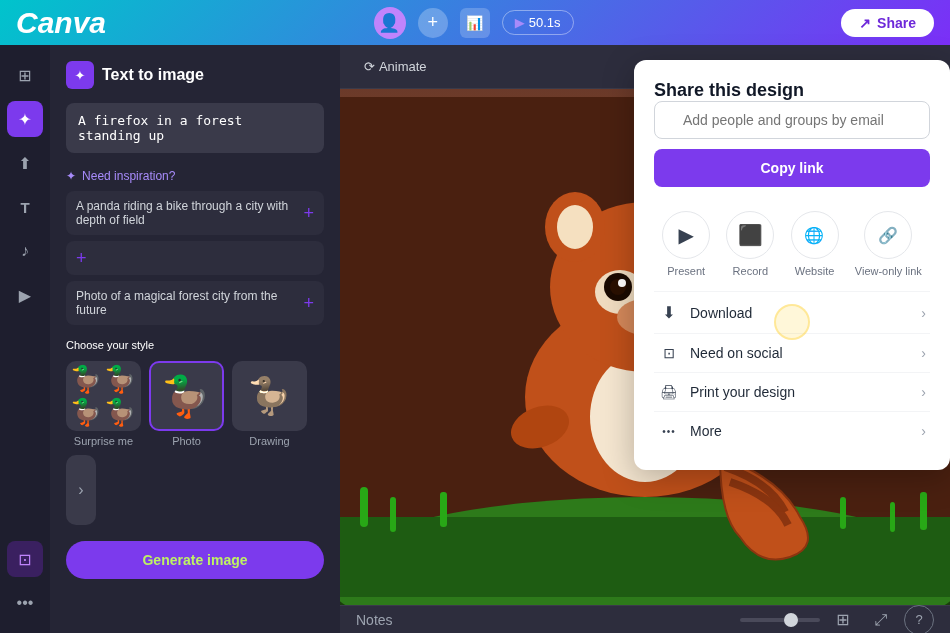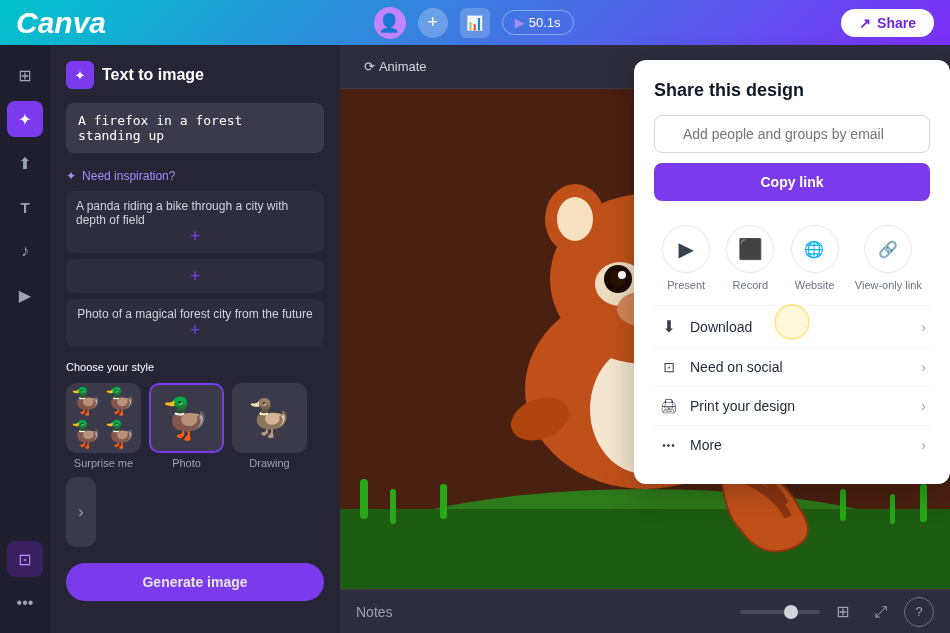--- a/index.html
+++ b/index.html
@@ -49,40 +49,39 @@
 
     .section-label { color: #9ca3af; font-size: 12px; margin-bottom: 6px; }
     .text-input {
       width: 100%; background: #3a3a4a; border: none; border-radius: 8px;
       color: white; padding: 10px 12px; font-size: 13px; resize: none; min-height: 50px;
       outline: none;
     }
     .inspiration-header { display: flex; align-items: center; gap: 6px; margin: 12px 0 8px; color: #a78bfa; font-size: 12px; }
     .inspiration-item {
       background: #2d2d3d; border-radius: 8px; padding: 8px 10px; margin-bottom: 6px;
-      color: #d1d5db; font-size: 12px; display: flex; align-items: center; justify-content: center;
+      color: #d1d5db; font-size: 12px; display: flex; align-items: center; justify-content: space-between;
       cursor: pointer;
-      flex-direction: column;
     }
     .add-icon { color: #7c3aed; font-size: 18px; line-height: 1; }
 
     .style-section-title { color: white; font-size: 11px; font-weight: 500; margin: 14px 0 10px; }
     .style-grid { display: flex; gap: 8px; flex-wrap: wrap; }
     .style-item { display: flex; flex-direction: column; align-items: center; gap: 4px; cursor: pointer; }
     .style-thumb {
       width: 75px; height: 70px; border-radius: 10px; background: #3a3a4a;
       display: flex; align-items: center; justify-content: center; overflow: hidden;
       border: 2px solid transparent;
     }
     .style-thumb.active { border-color: #7c3aed; }
     .style-label { color: #9ca3af; font-size: 11px; }
     .style-more { width: 30px; height: 70px; background: #3a3a4a; border-radius: 10px; display: flex; align-items: center; justify-content: center; color: #9ca3af; cursor: pointer; align-self: center; }
 
     .generate-btn {
-      width: 100%; background: #7c3aed; color: #e5e5e5; border: none; border-radius: 20px;
+      width: 100%; background: #7c3aed; color: #bef264; border: none; border-radius: 20px;
       padding: 11px; font-size: 14px; font-weight: 600; cursor: pointer; margin-top: 16px;
     }
 
     
     .main-canvas {
       position: absolute; top: 45px; left: 340px; width: 610px; height: 588px;
       background: #4a4a5a; display: flex; flex-direction: column;
     }
     .canvas-toolbar {
       background: #2d2d3d; padding: 8px 16px; display: flex; align-items: center; gap: 12px;
@@ -97,35 +96,35 @@
       position: relative; overflow: hidden; background: #5a5a6a;
     }
     
     .red-panda-bg {
       width: 100%; height: 100%;
       background: linear-gradient(180deg, #6b3a2a 0%, #8b4513 30%, #2d5a1b 80%, #1a3d0d 100%);
       position: relative; overflow: hidden;
     }
 
     .bottom-bar {
-      background: #2d2d3d; height: 44px; padding: 0 16px; display: flex; align-items: center; justify-content: space-between; border-top: 1px solid #3a3a4a;
+      background: #2d2d3d; height: 28px; padding: 0 16px; display: flex; align-items: center; justify-content: space-between; border-top: 1px solid #3a3a4a;
     }
     .bottom-label { color: #9ca3af; font-size: 14px; }
     .bottom-tools { display: flex; align-items: center; gap: 8px; }
     .bottom-tool-btn { background: transparent; border: none; color: #9ca3af; cursor: pointer; font-size: 16px; width: 30px; height: 30px; border-radius: 6px; display: flex; align-items: center; justify-content: center; }
     .slider-track { width: 80px; height: 4px; background: #4a4a5a; border-radius: 2px; position: relative; cursor: pointer; }
     .slider-thumb { width: 14px; height: 14px; background: #d1d5db; border-radius: 50%; position: absolute; top: -5px; left: 55%; cursor: pointer; }
 
     
     .share-panel {
       position: absolute; top: 60px; right: 0; width: 316px;
       background: white; border-radius: 12px; box-shadow: 0 8px 32px rgba(0,0,0,0.25);
       padding: 20px; z-index: 200;
     }
-    .share-title { font-size: 18px; font-weight: 700; color: #111827; margin-bottom: 14px; }
+    .share-title { font-size: 18px; font-weight: 700; color: #111827; }
     .share-email-input {
       width: 100%; border: 1.5px solid #d1d5db; border-radius: 8px;
       padding: 10px 28px; font-size: 14px; color: #6b7280; outline: none;
       margin-bottom: 10px;
     }
     .copy-link-btn {
       width: 100%; background: #7c3aed; color: white; border: none; border-radius: 8px;
       padding: 11px; font-size: 14px; font-weight: 600; cursor: pointer; margin-bottom: 16px;
     }
 

